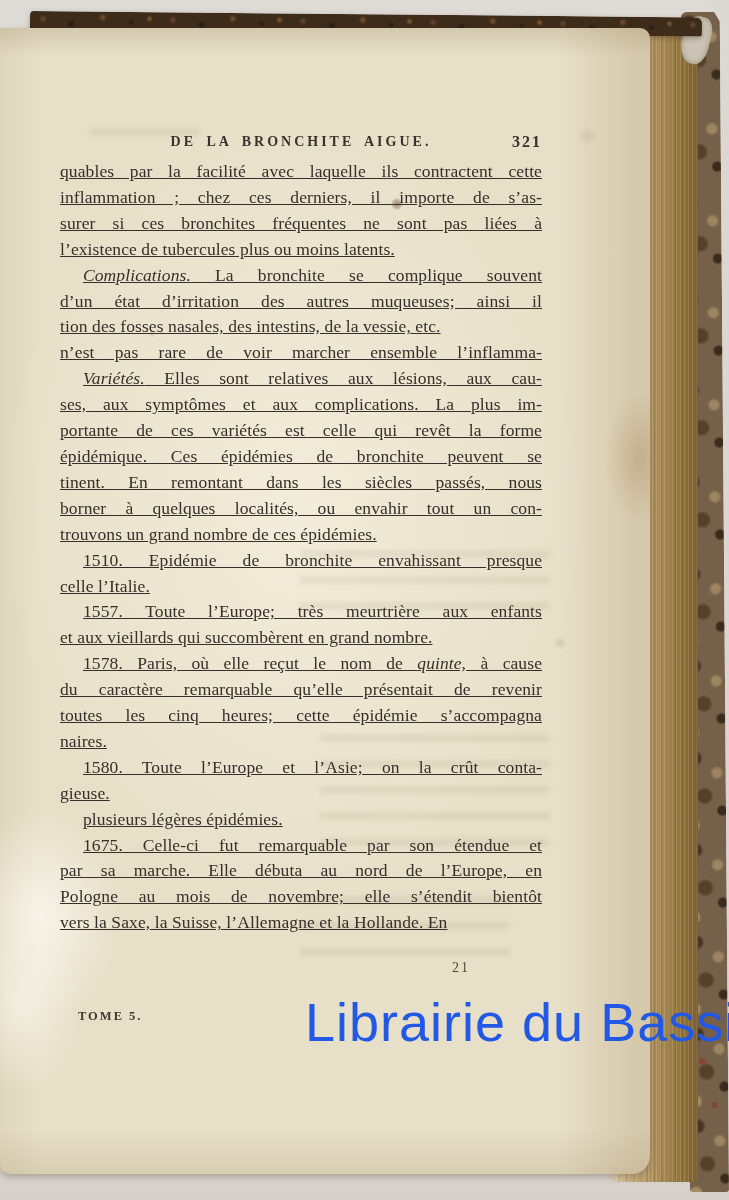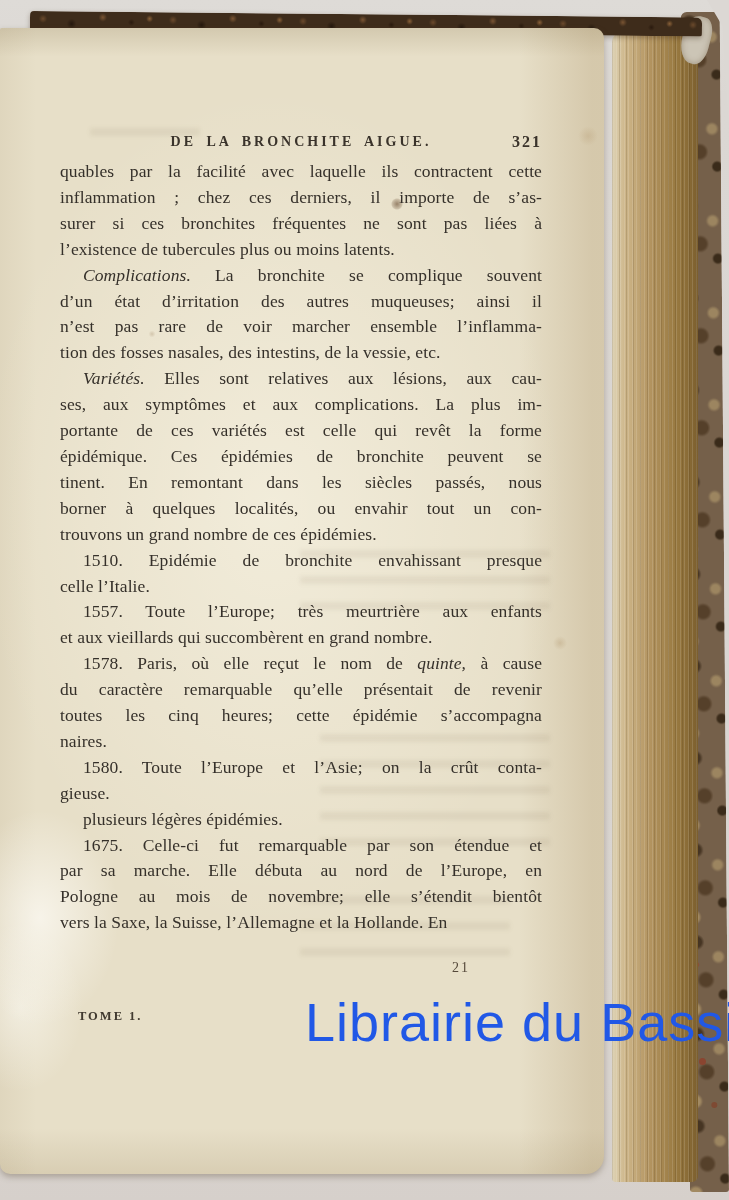--- a/index.html
+++ b/index.html
@@ -48,21 +48,21 @@
       repeating-linear-gradient(90deg,rgba(255,255,255,.13) 0 1px,transparent 1px 4px),
       repeating-linear-gradient(90deg,rgba(60,40,10,.16) 0 1px,transparent 1px 7px),
       linear-gradient(90deg,#ded3b6 0%,#cdb588 16%,#b2935f 45%,#97783f 76%,#7c5f2e 100%);
     border-radius:10px 4px 6px 4px;
   }
   .corner-gray-top{
     position:absolute;right:0;top:0;width:22px;height:130px;background:#dcd8d4;
     clip-path:polygon(0 0,100% 0,100% 100%,70% 20%);
   }
   .page{
-    position:absolute;left:0;top:28px;width:604px;height:1146px;
+    position:absolute;left:0;top:28px;width:650px;height:1146px;
     background-color:#e7dfc8;
     background-image:
       radial-gradient(ellipse 420px 600px at 45% 42%,rgba(255,252,240,.45),transparent 70%),
       radial-gradient(ellipse 110px 150px at 40px 890px,rgba(252,250,244,.75),transparent 72%),
       radial-gradient(ellipse 90px 120px at 20px 980px,rgba(250,248,240,.6),transparent 70%),
       radial-gradient(circle 8px at 397px 176px,rgba(86,54,26,.6),rgba(86,54,26,.22) 60%,transparent 75%),
       radial-gradient(circle 5px at 152px 306px,rgba(120,85,45,.28),transparent 70%),
       radial-gradient(circle 10px at 560px 615px,rgba(150,115,65,.22),transparent 70%),
       radial-gradient(circle 14px at 588px 108px,rgba(160,125,75,.2),transparent 70%),
       radial-gradient(ellipse 50px 90px at 640px 430px,rgba(150,115,60,.28),transparent 72%),
@@ -80,21 +80,21 @@
   .running-title{
     display:block;text-align:center;font-size:14px;font-weight:700;
     letter-spacing:3px;word-spacing:4px;
   }
   .page-number{position:absolute;right:0;top:-1px;font-size:16px;letter-spacing:2px;font-weight:700;}
   .text-block{
     position:absolute;top:131px;left:60px;width:482px;
     font-size:17.5px;line-height:25.9px;color:#35302a;
     letter-spacing:.1px;
   }
-  .para{margin:0;}
+  .para{margin:0;text-decoration:underline;}
   .line{text-align:justify;text-align-last:justify;white-space:normal;}
   .line.last{text-align-last:left;}
   .para.indent .line:first-child{text-indent:23px;}
   .it{font-style:italic;}
   .pg-footer{position:absolute;top:978px;left:78px;color:#413a30;}
   .tome{font-size:12.5px;font-weight:700;letter-spacing:2px;}
   .signature-mark{position:absolute;left:452px;top:932px;font-size:14px;color:#55493a;letter-spacing:2px;}
   .watermark{
     position:absolute;left:305px;top:995px;
     font-family:"Liberation Sans","DejaVu Sans",sans-serif;
@@ -131,22 +131,22 @@
     <div class="text-block">
         <div class="para">
           <div class="line"><span>quables par la facilité avec laquelle ils contractent cette</span></div>
           <div class="line"><span>inflammation ; chez ces derniers, il importe de s’as-</span></div>
           <div class="line"><span>surer si ces bronchites fréquentes ne sont pas liées à</span></div>
           <div class="line last"><span>l’existence de tubercules plus ou moins latents.</span></div>
         </div>
         <div class="para indent">
           <div class="line"><span class="it">Complications.</span><span> La bronchite se complique souvent</span></div>
           <div class="line"><span>d’un état d’irritation des autres muqueuses; ainsi il</span></div>
+          <div class="line last"><span>tion des fosses nasales, des intestins, de la vessie, etc.</span></div>
           <div class="line"><span>n’est pas rare de voir marcher ensemble l’inflamma-</span></div>
-          <div class="line last"><span>tion des fosses nasales, des intestins, de la vessie, etc.</span></div>
         </div>
         <div class="para indent">
           <div class="line"><span class="it">Variétés.</span><span> Elles sont relatives aux lésions, aux cau-</span></div>
           <div class="line"><span>ses, aux symptômes et aux complications. La plus im-</span></div>
           <div class="line"><span>portante de ces variétés est celle qui revêt la forme</span></div>
           <div class="line"><span>épidémique. Ces épidémies de bronchite peuvent se</span></div>
           <div class="line"><span>tinent. En remontant dans les siècles passés, nous</span></div>
           <div class="line"><span>borner à quelques localités, ou envahir tout un con-</span></div>
           <div class="line last"><span>trouvons un grand nombre de ces épidémies.</span></div>
         </div>
@@ -173,19 +173,19 @@
         </div>
         <div class="para indent">
           <div class="line"><span>1675. Celle-ci fut remarquable par son étendue et</span></div>
           <div class="line"><span>par sa marche. Elle débuta au nord de l’Europe, en</span></div>
           <div class="line"><span>Pologne au mois de novembre; elle s’étendit bientôt</span></div>
           <div class="line last"><span>vers la Saxe, la Suisse, l’Allemagne et la Hollande. En</span></div>
         </div>
       </div>
 
     <div class="pg-footer">
-      <span class="tome">TOME 1.</span>
+      <span class="tome">TOME 5.</span>
     </div>
     <div class="signature-mark">21</div>
   </div>
 
   <div class="watermark" style="color: rgb(33, 88, 230);">Librairie du Bassin</div>
 </div>
 
 </body></html>

